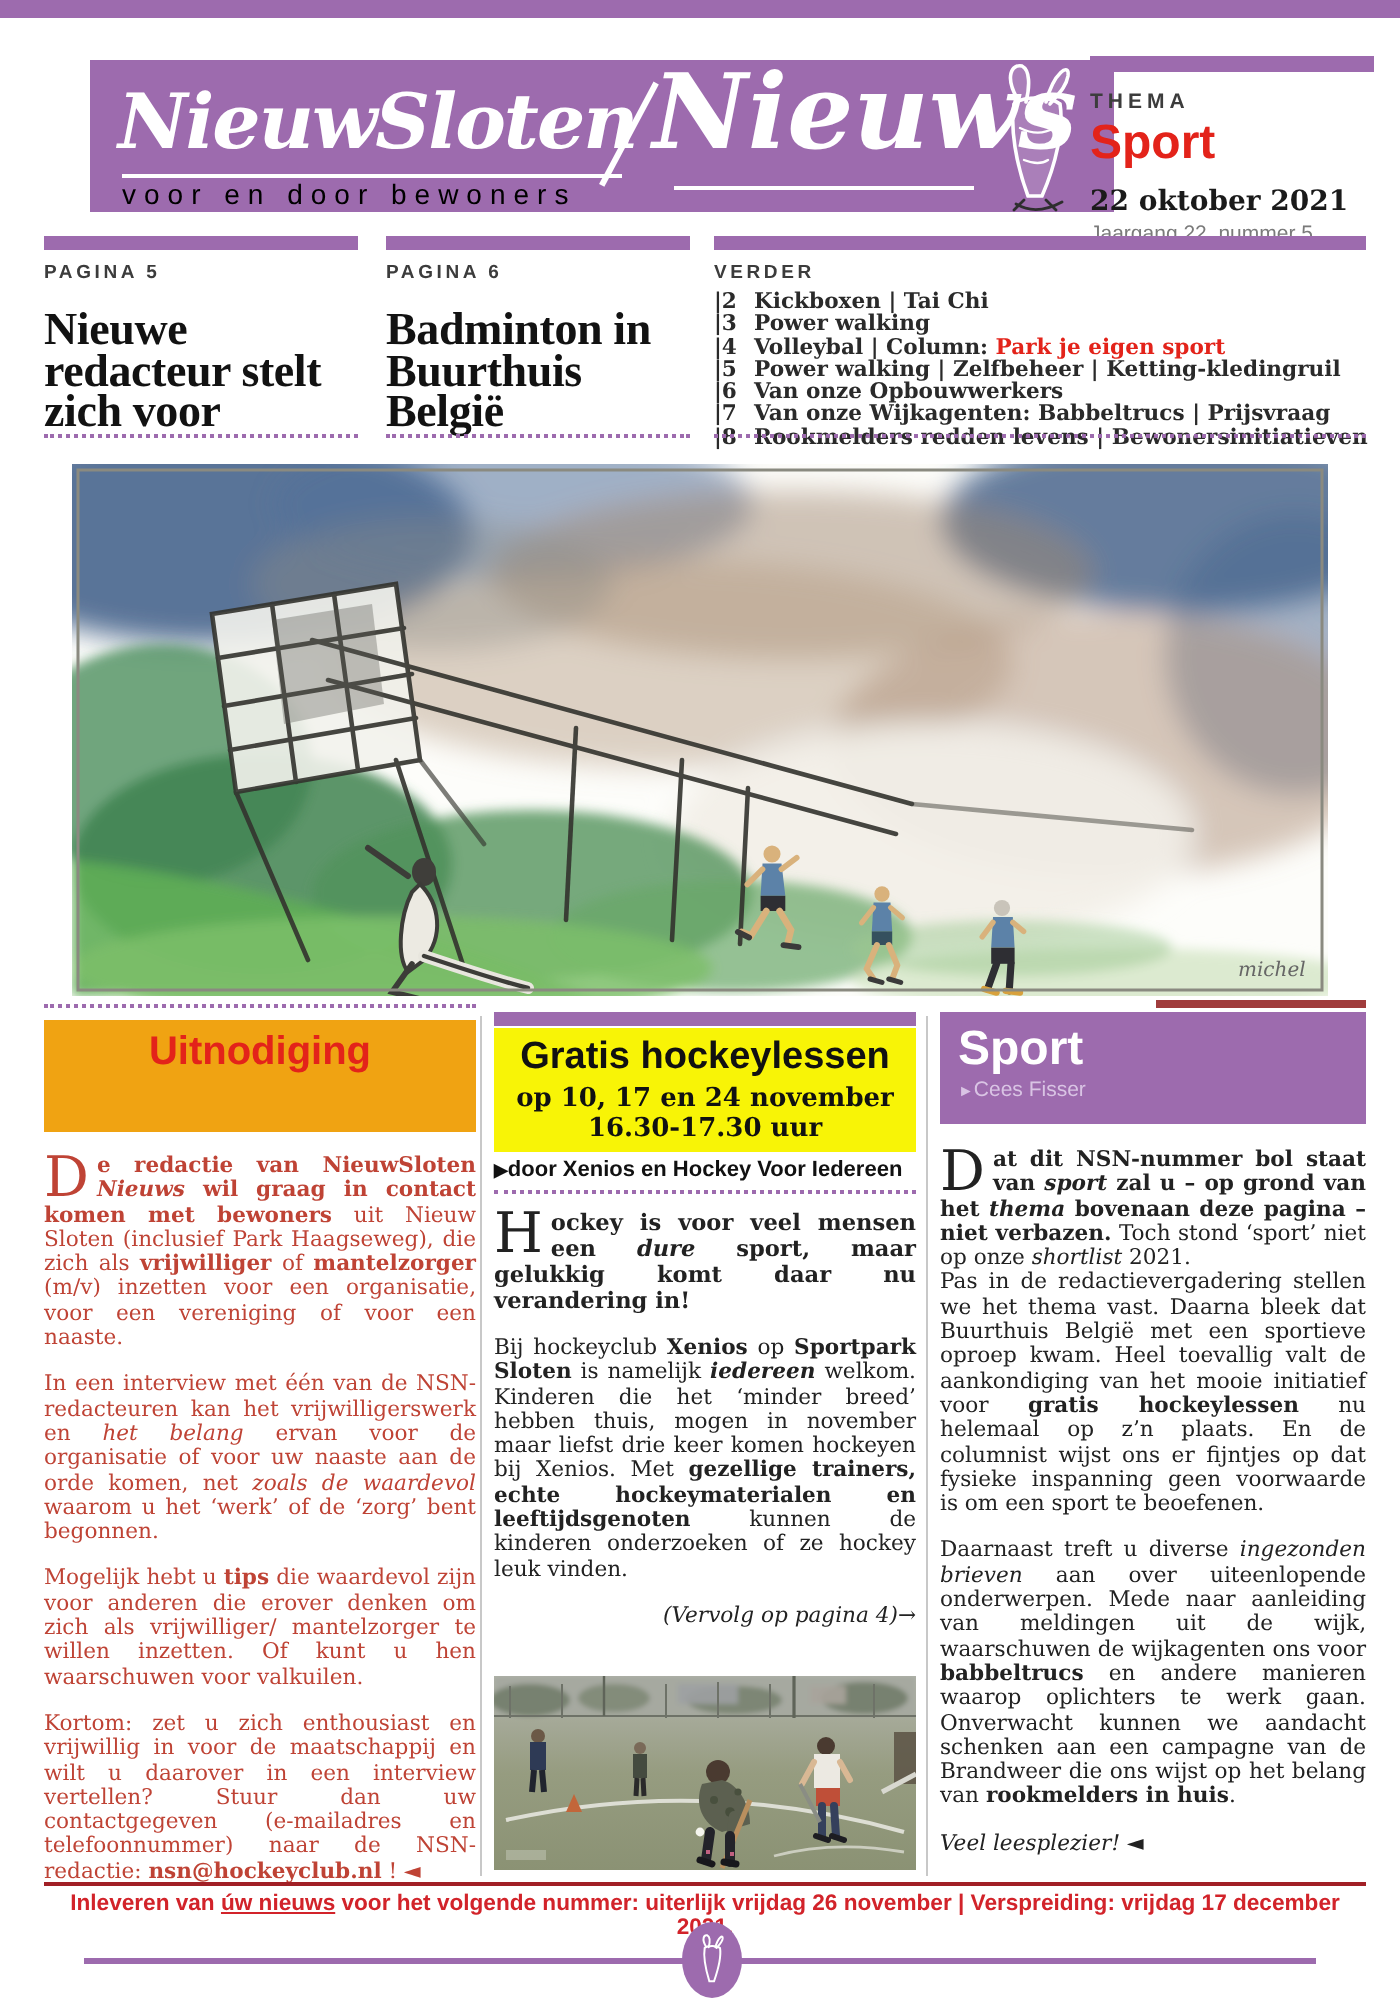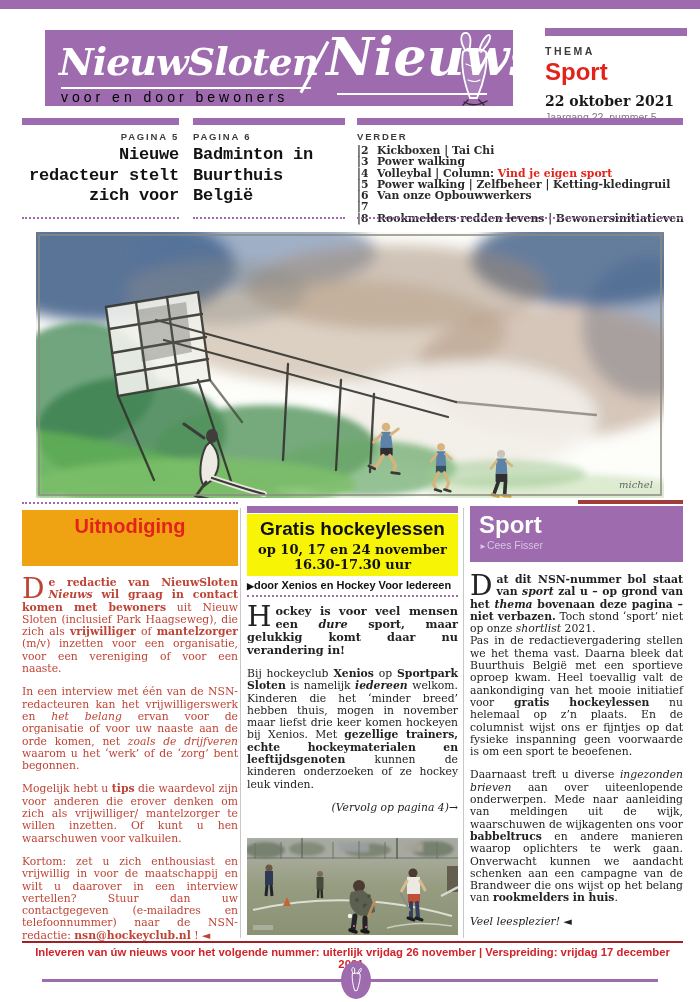--- a/index.html
+++ b/index.html
@@ -2,21 +2,21 @@
 <html style="--purple: #9d6bae; --red: #e3231a; --amber: #f0a312; --yellow: #f8f406; --bodyred: #bf4335; --footerred: #d2232a;"><head>
 <meta charset="utf-8">
 <style>
   html,body{margin:0;padding:0;background:#e8e8e8;}
   .page{position:relative;width:700px;height:1002px;background:#ffffff;overflow:hidden;
         font-family:"DejaVu Serif",serif;-webkit-font-smoothing:antialiased;}
   .abs{position:absolute;}
 
   
   .topbar{left:0;top:0;width:700px;height:9px;background:var(--purple,#9d6bae);}
-  .logobox{left:45px;top:30px;width:468px;height:76px;background:var(--purple,#9d6bae);}
+  .logobox{left:45px;top:30px;width:468px;height:76px;background:var(--purple,#9d6bae);padding-left:44px;}
   .logotext{position:absolute;left:14px;top:-4px;color:#fff;font-family:"DejaVu Serif",serif;
             font-style:italic;font-weight:bold;white-space:nowrap;}
   .logotext .big{font-size:52px;}
   .logotext .small{font-size:38px;letter-spacing:-1px;}
   .logo-underline1{position:absolute;left:16px;top:57px;width:250px;height:2px;background:#fff;}
   .logo-underline2{position:absolute;left:292px;top:63px;width:150px;height:2px;background:#fff;}
   .logo-slash{position:absolute;left:268px;top:8px;width:2.5px;height:58px;background:#fff;transform:rotate(28deg);}
   .tagline{position:absolute;left:16px;bottom:1px;color:#000000;font-family:"Liberation Sans",sans-serif;
            font-size:14px;letter-spacing:4px;}
   .mascot{position:absolute;right:2px;top:0px;}
@@ -26,22 +26,22 @@
                font-size:10.5px;letter-spacing:2.5px;color:#3c3c3c;}
   .thema-value{font-family:"Liberation Sans",sans-serif;font-weight:bold;font-size:24px;
                color:var(--red,#e3231a);margin-top:1px;}
   .issue-date{font-size:14px;font-weight:bold;color:#1a1a1a;margin-top:7px;}
   .issue-no{font-family:"Liberation Sans",sans-serif;font-size:10.5px;color:#7a7a7a;margin-top:2px;}
 
   
   .preview .bar{height:7px;background:var(--purple,#9d6bae);}
   .kicker{font-family:"Liberation Sans",sans-serif;font-weight:bold;font-size:9.5px;
           letter-spacing:1.8px;color:#3c3c3c;margin-top:6px;}
-  .headline{font-family:Liberation Mono, monospace;font-weight:bold;font-size:17px;
-            line-height:20.5px;color:#121212;margin-top:3px;letter-spacing:-0.2px;}
+  .headline{font-family:Liberation Serif, serif;font-weight:bold;font-size:23px;
+            line-height:20.5px;color:#121212;margin-top:13px;letter-spacing:-0.2px;}
   .verder-list{margin-top:3px;}
   .verder-row{display:flex;font-weight:bold;font-size:10.8px;line-height:11.3px;color:#2a2a2a;white-space:nowrap;}
   .verder-page{width:20px;flex:none;}
   .dotline{border-top:2px dotted var(--purple,#9d6bae);}
 
   
   .illustration{left:36px;top:232px;width:628px;height:266px;}
 
   
   .vdivider{width:1px;background:#c8c8c8;}
@@ -58,21 +58,21 @@
   .box-purple .t2{font-family:"Liberation Sans",sans-serif;font-size:10.5px;color:#d9c4e4;margin-top:2px;}
   .byline2{font-family:"Liberation Sans",sans-serif;font-weight:bold;font-size:11px;color:#111;}
   .body{font-size:10.8px;line-height:12.3px;}
   .body p{margin:0 0 11px;text-align:justify;}
   .body p.tight{margin-bottom:0;}
   .body.red{color:var(--bodyred,#bf4335);}
   .body.black{color:#222;}
   .dropcap{float:left;font-size:28px;line-height:21px;padding:1px 4px 0 0;font-weight:400;}
   .seg-b{font-weight:bold;}
   .seg-i{font-style:italic;}
-  .seg-u{}
+  .seg-u{text-decoration:underline;}
   .seg-r{color:var(--red,#e3231a);font-weight:bold;}
   .vervolg{font-style:italic;text-align:right;font-size:10.8px;color:#222;margin-top:10px;}
   .photo{left:247px;top:838px;width:211px;height:97px;}
 
   
   .deadline-rule{left:22px;top:941px;width:661px;border-top:2.5px solid #a12026;}
   .deadline{left:22px;top:946px;width:661px;text-align:center;color:var(--footerred,#d2232a);
             font-family:"Liberation Sans",sans-serif;font-weight:bold;font-size:11.3px;}
   .footline{left:42px;top:979px;width:616px;height:2.5px;background:var(--purple,#9d6bae);}
   .footoval{left:341px;top:961px;width:30px;height:38px;background:var(--purple,#9d6bae);
@@ -110,21 +110,21 @@
   </div>
 
   <div class="abs issuebox">
     <div class="issuebar"></div>
     <div class="thema-label">THEMA</div>
     <div class="thema-value">Sport</div>
     <div class="issue-date">22 oktober 2021</div>
     <div class="issue-no">Jaargang 22, nummer 5</div>
   </div>
 
-  <div class="abs preview" style="left:22px;top:118px;width:157px;text-align:right;">
+  <div class="abs preview" style="left:22px;top:118px;width:157px;">
     <div class="bar"></div>
     <div class="kicker">PAGINA 5</div>
     <div class="headline">Nieuwe redacteur stelt zich voor</div>
   </div>
   <div class="abs preview" style="left:193px;top:118px;width:152px;">
     <div class="bar"></div>
     <div class="kicker">PAGINA 6</div>
     <div class="headline">Badminton in Buurthuis België</div>
   </div>
   <div class="abs preview" style="left:357px;top:118px;width:326px;">
@@ -134,32 +134,33 @@
       <div class="verder-row">
           <span class="verder-page">|2</span>
           <span><span>Kickboxen | Tai Chi</span></span>
         </div>
       <div class="verder-row">
           <span class="verder-page">|3</span>
           <span><span>Power walking</span></span>
         </div>
       <div class="verder-row">
           <span class="verder-page">|4</span>
-          <span><span>Volleybal | Column: </span><span class="seg-r">Vind je eigen sport</span></span>
+          <span><span>Volleybal | Column: </span><span class="seg-r">Park je eigen sport</span></span>
         </div>
       <div class="verder-row">
           <span class="verder-page">|5</span>
           <span><span>Power walking | Zelfbeheer | Ketting-kledingruil</span></span>
         </div>
       <div class="verder-row">
           <span class="verder-page">|6</span>
           <span><span>Van onze Opbouwwerkers</span></span>
         </div>
       <div class="verder-row">
           <span class="verder-page">|7</span>
+          <span><span>Van onze Wijkagenten: Babbeltrucs | Prijsvraag</span></span>
         </div>
       <div class="verder-row">
           <span class="verder-page">|8</span>
           <span><span>Rookmelders redden levens | Bewonersinitiatieven</span></span>
         </div>
     </div>
   </div>
   <div class="abs dotline" style="left:22px;top:217px;width:157px;"></div>
   <div class="abs dotline" style="left:193px;top:217px;width:152px;"></div>
   <div class="abs dotline" style="left:357px;top:217px;width:326px;"></div>
@@ -258,21 +259,21 @@
   <div class="abs vdivider" style="left:463px;top:508px;height:430px;"></div>
   <div class="abs dotline" style="left:22px;top:502px;width:216px;"></div>
   <div class="abs maroonbar"></div>
 
   <div class="abs" style="left:22px;top:510px;width:216px;">
     <div class="box-amber">
       <div class="t1">Uitnodiging</div>
     </div>
     <div class="body red" style="margin-top:11px;">
       <p><span class="dropcap">D</span><span class="seg-b">e redactie van NieuwSloten </span><span class="seg-b seg-i">Nieuws</span><span class="seg-b"> wil graag in contact komen met bewoners</span><span> uit Nieuw Sloten (inclusief Park Haagseweg), die zich als </span><span class="seg-b">vrijwilliger</span><span> of </span><span class="seg-b">mantelzorger</span><span> (m/v) inzetten voor een organisatie, voor een vereniging of voor een naaste.</span></p>
-      <p><span>In een interview met één van de NSN-redacteuren kan het vrijwilligerswerk en </span><span class="seg-i">het belang</span><span> ervan voor de organisatie of voor uw naaste aan de orde komen, net </span><span class="seg-i">zoals de drijfveren</span><span> waarom u het ‘werk’ of de ‘zorg’ bent begonnen.</span></p>
+      <p><span>In een interview met één van de NSN-redacteuren kan het vrijwilligerswerk en </span><span class="seg-i">het belang</span><span> ervan voor de organisatie of voor uw naaste aan de orde komen, net </span><span class="seg-i">zoals de waardevol</span><span> waarom u het ‘werk’ of de ‘zorg’ bent begonnen.</span></p>
       <p><span>Mogelijk hebt u </span><span class="seg-b">tips</span><span> die waardevol zijn voor anderen die erover denken om zich als vrijwilliger/ mantelzorger te willen inzetten. Of kunt u hen waarschuwen voor valkuilen.</span></p>
       <p><span>Kortom: zet u zich enthousiast en vrijwillig in voor de maatschappij en wilt u daarover in een interview vertellen? Stuur dan uw contactgegeven (e-mailadres en telefoonnummer) naar de NSN-redactie: </span><span class="seg-b">nsn@hockeyclub.nl</span><span> ! ◄</span></p>
     </div>
   </div>
 
   <div class="abs" style="left:247px;top:506px;width:211px;">
     <div class="colbar"></div>
     <div class="box-yellow" style="margin-top:1px;">
       <div class="t1">Gratis hockeylessen</div>
       <div class="t2">op 10, 17 en 24 november</div>

